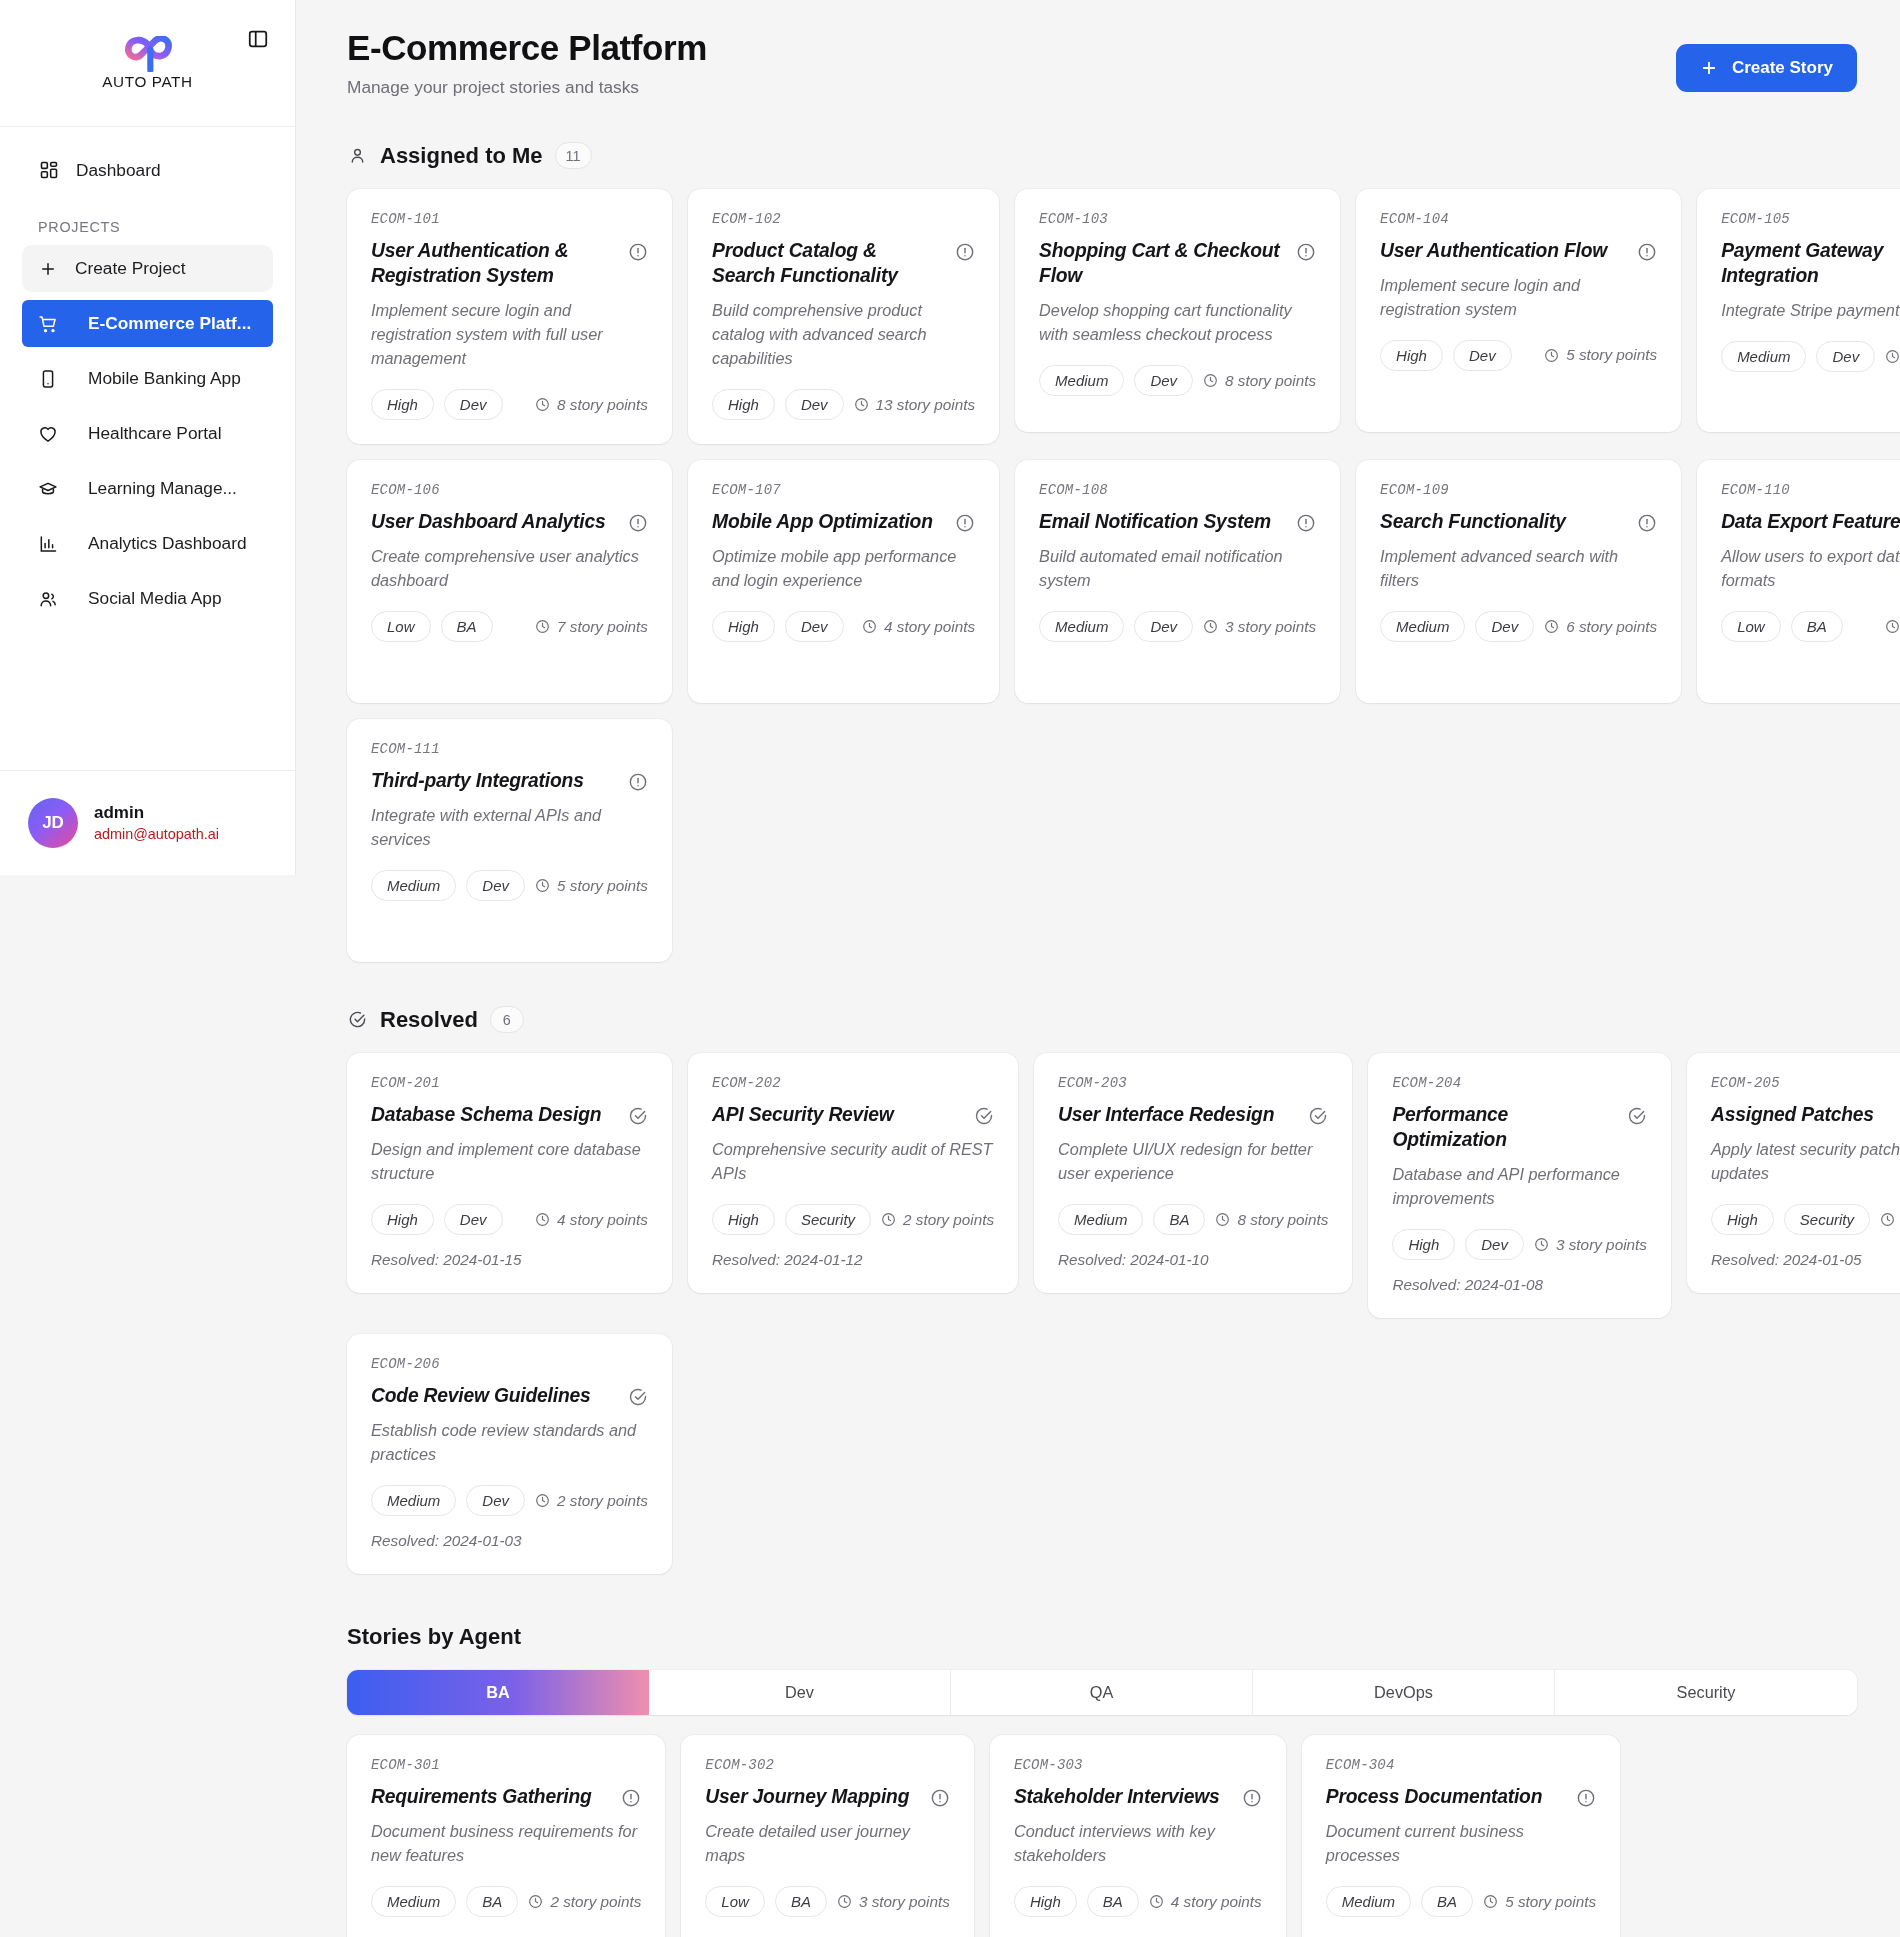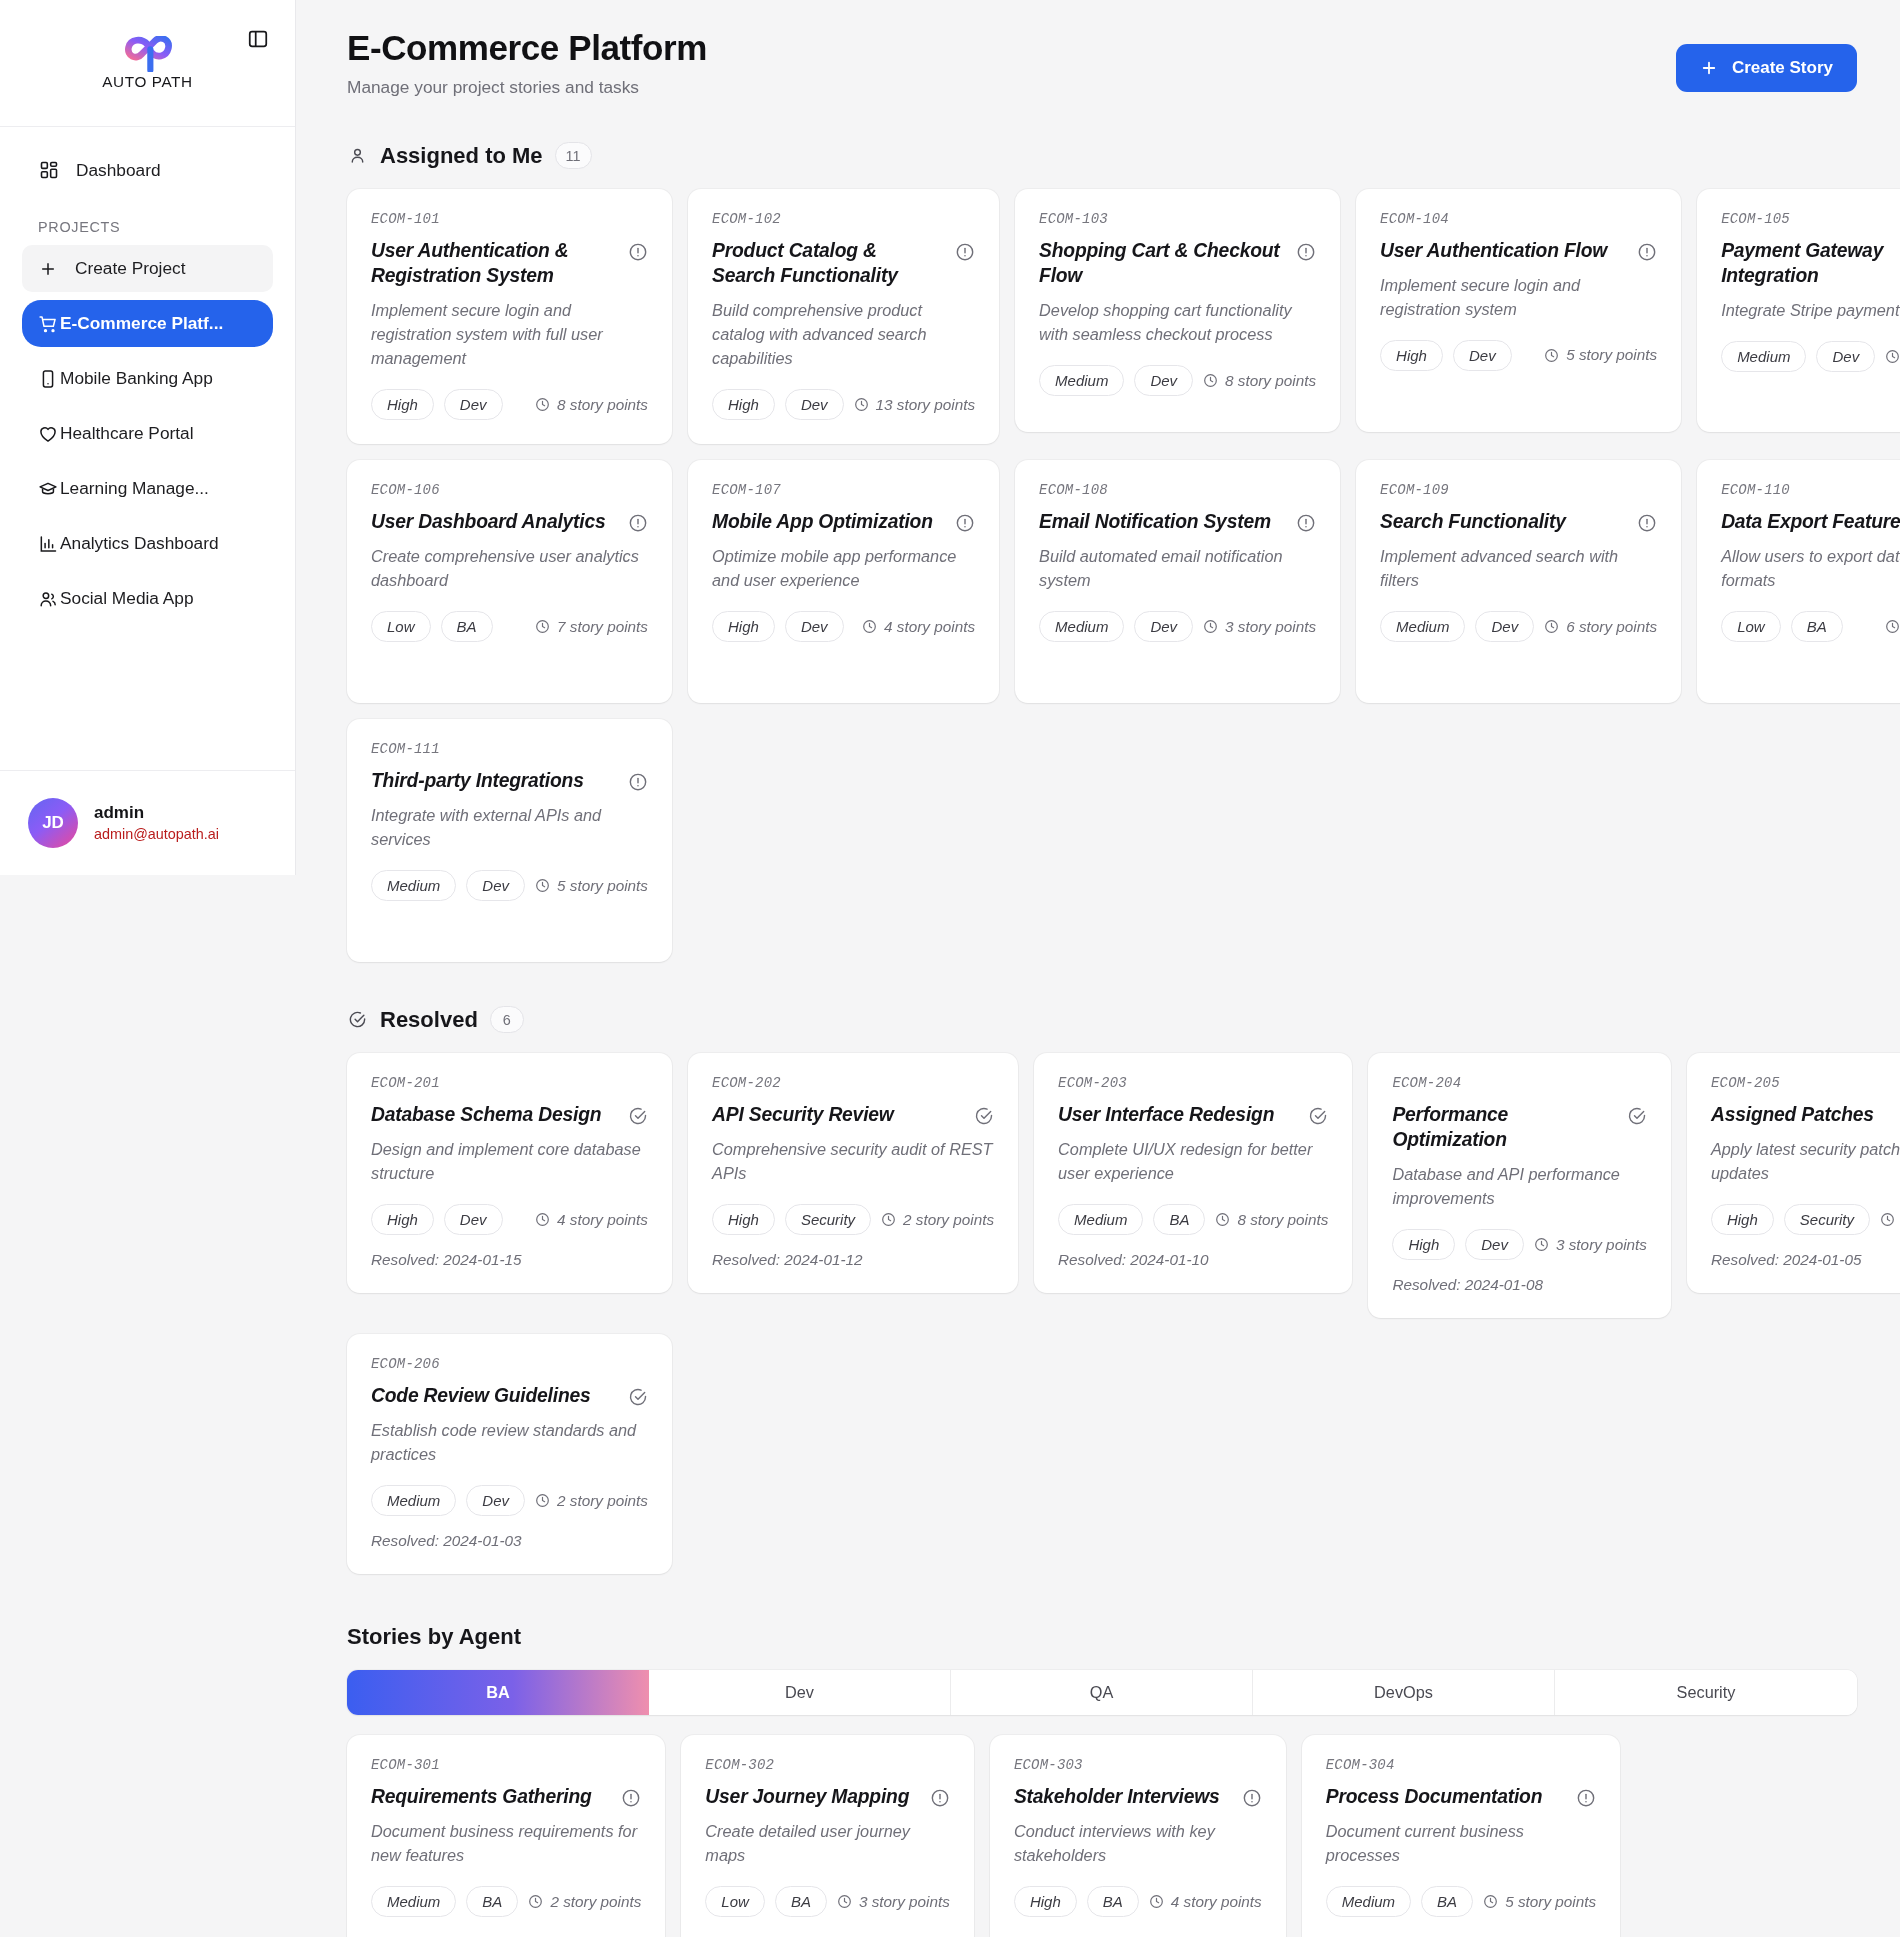--- a/index.html
+++ b/index.html
@@ -72,24 +72,24 @@
     height: 47px;
     padding: 0 16px;
     border-radius: 10px;
     background: #f4f4f5;
     font-size: 17.3px;
     color: #1d1d20;
     cursor: pointer;
     margin-bottom: 8px;
   }
   .proj-item {
-    display:flex; align-items:center; gap: 2px;
+    display:flex; align-items:center; gap: 30px;
     height: 47px;
     padding: 0 16px;
-    border-radius: 19px;
+    border-radius: 6px;
     font-size: 17.3px;
     color: #1d1d20;
     cursor: pointer;
     margin-bottom: 8px;
   }
   .proj-item.active { background:#2563eb; color:#ffffff; font-weight: 600; }
   .proj-item.active svg { stroke: #ffffff; }
 
   .sidebar-spacer { flex: 1 1 auto; }
   .sidebar-user {
@@ -531,21 +531,21 @@
           <div class="card-titlerow">
             <div class="card-title">Mobile App Optimization</div>
             <span class="card-status">
               <svg width="20" height="20" viewBox="0 0 24 24" fill="none" stroke="#6f6f78" stroke-width="1.7" stroke-linecap="round">
                 <circle cx="12" cy="12" r="9.2"></circle>
                 <line x1="12" y1="7.6" x2="12" y2="13"></line>
                 <circle cx="12" cy="16.4" r="0.95" fill="#6f6f78" stroke="none"></circle>
               </svg>
             </span>
           </div>
-          <div class="card-desc">Optimize mobile app performance and user experience</div>
+          <div class="card-desc">Optimize mobile app performance and login experience</div>
           <div class="card-meta">
             <span class="chip">High</span>
             <span class="chip">Dev</span>
             <span class="points">
               <svg width="15" height="15" viewBox="0 0 24 24" fill="none" stroke="#6f6f78" stroke-width="1.9" stroke-linecap="round">
                 <circle cx="12" cy="12" r="9.3"></circle>
                 <path d="M12 6.8V12l3.4 2"></path>
               </svg>
               <span>4 story points</span>
             </span>

